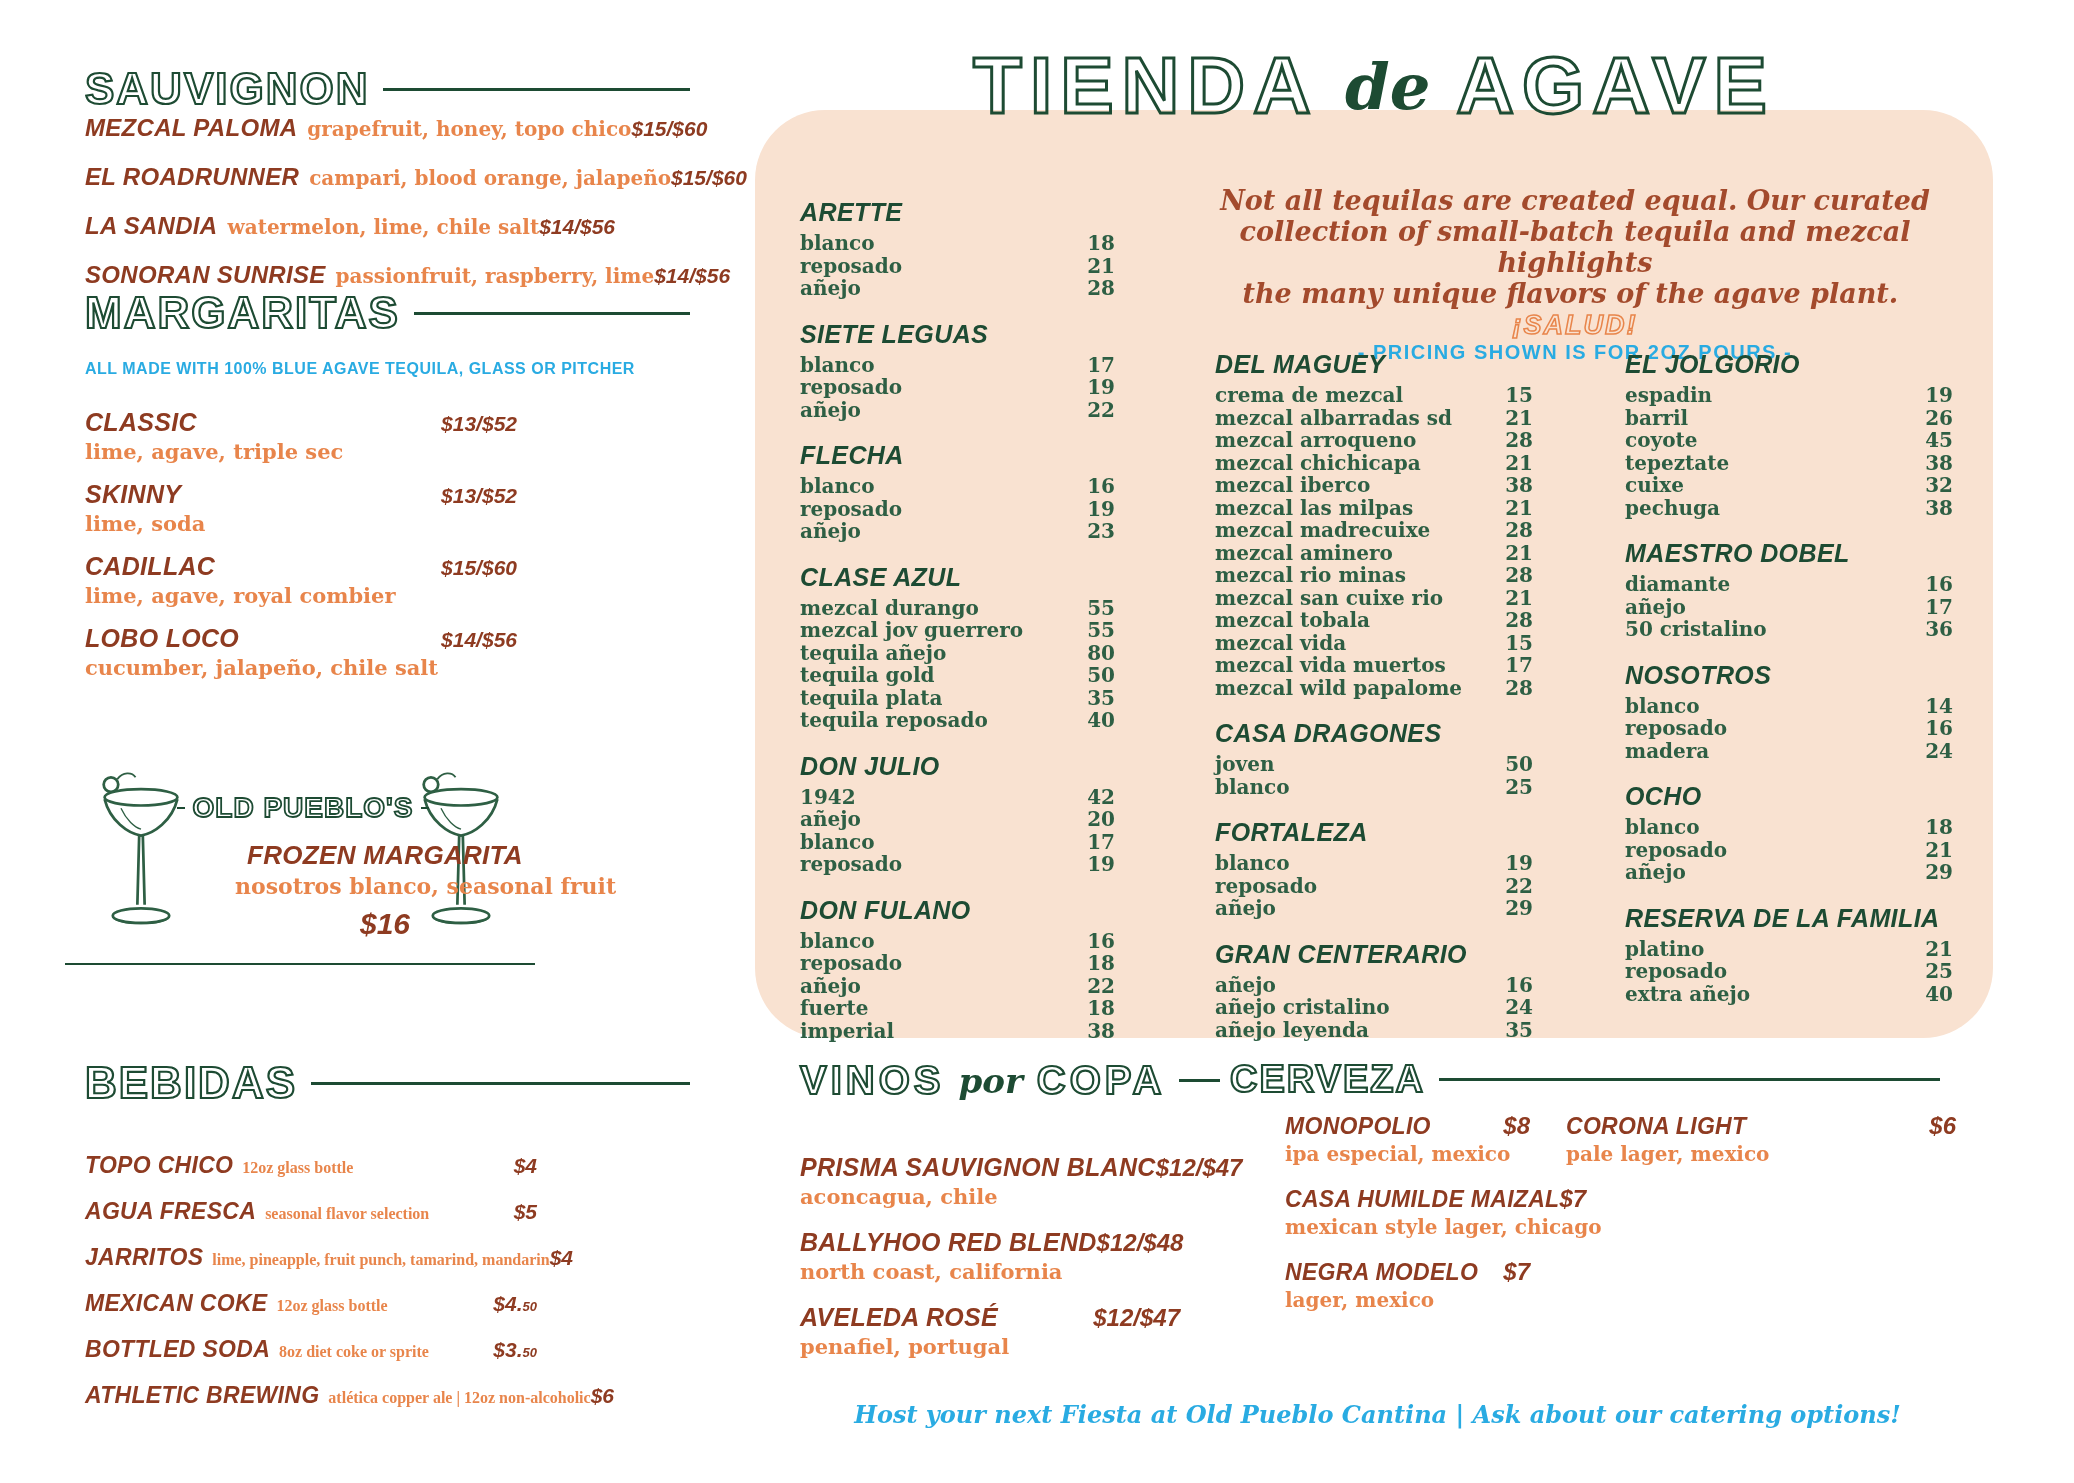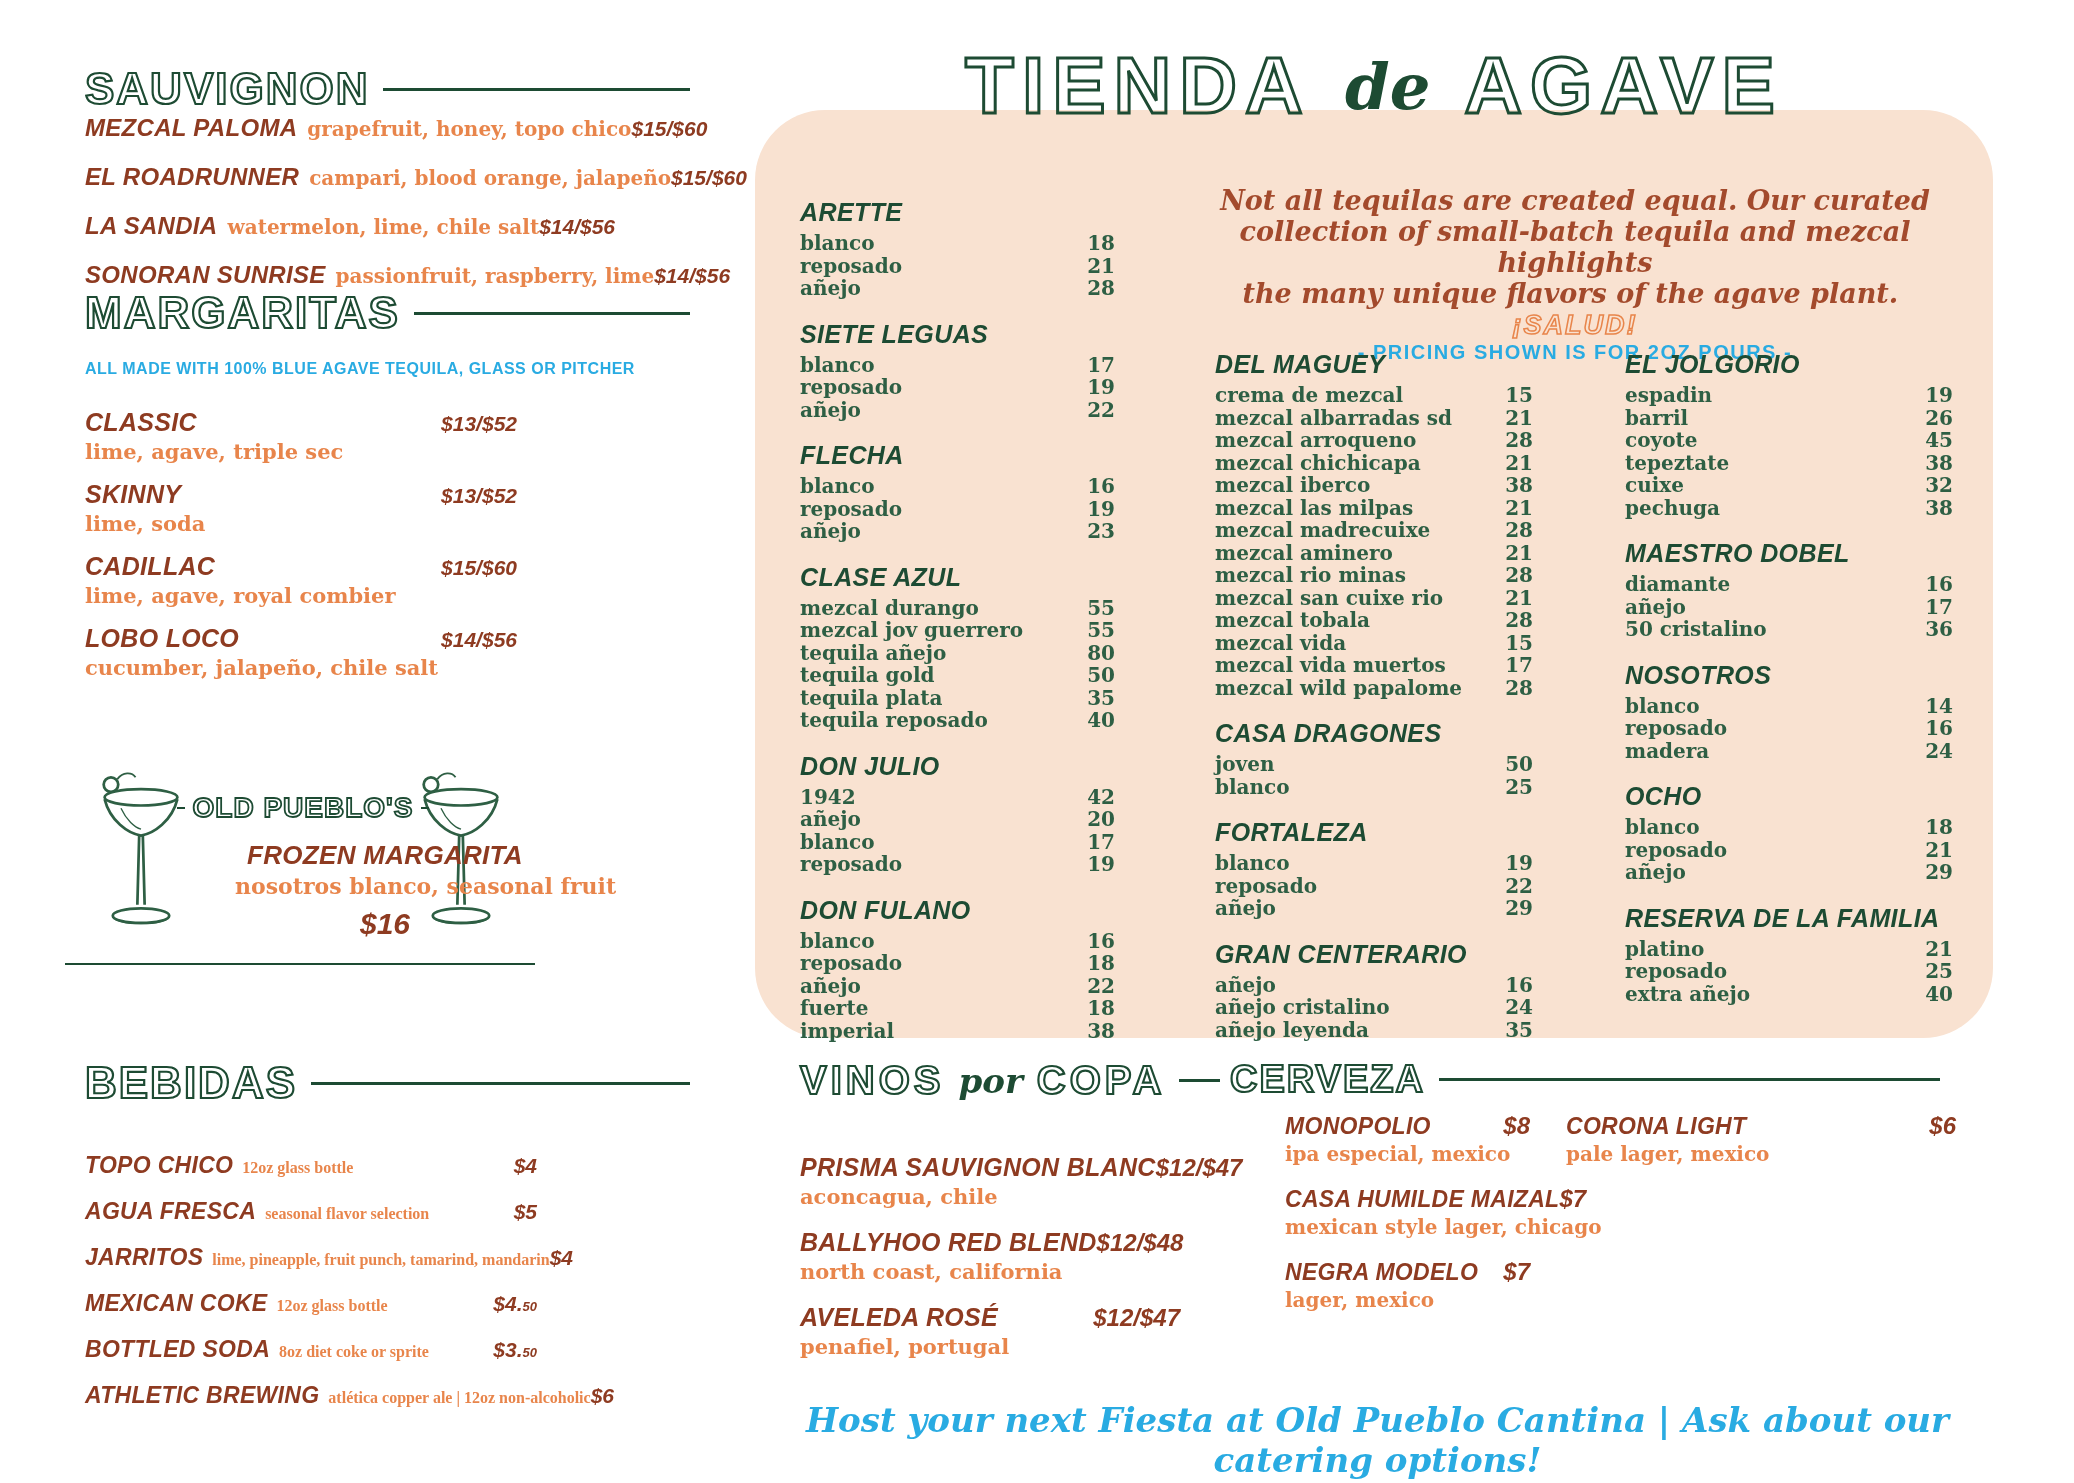--- a/index.html
+++ b/index.html
@@ -49,21 +49,21 @@
 
   .beb-row{display:flex;align-items:baseline;margin-bottom:19px;}
   .beb-row .vname{font-size:23px;}
   .beb-row .desc{font-size:16px;font-family:"Liberation Serif",serif;margin-left:9px;}
   .beb-row .price{font-size:21px;}
 
   
   #agave-box{position:absolute;left:755px;top:110px;width:1238px;height:928px;
     background:var(--peach);border-radius:70px;}
   #agave-title{position:absolute;left:755px;top:40px;width:1238px;
-    display:flex;justify-content:center;align-items:center;gap:34px;}
+    display:flex;justify-content:center;align-items:center;gap:26px;}
   #agave-title .outline{font-size:80px;letter-spacing:8px;-webkit-text-stroke:3px var(--green);}
   #agave-title .script{font-size:64px;}
 
   .brand{font-family:"Liberation Sans",sans-serif;font-weight:700;font-style:italic;
     color:var(--green);font-size:25px;letter-spacing:.4px;margin-bottom:5px;white-space:nowrap;}
   .brand-block{margin-bottom:20px;}
   .grow{display:flex;align-items:baseline;line-height:22.5px;}
   .grow .gname{font-family:"DejaVu Serif",serif;font-weight:700;font-size:20px;
     color:var(--green-list);white-space:nowrap;}
   .grow .gprice{margin-left:auto;font-family:"DejaVu Serif",serif;font-weight:700;
@@ -96,21 +96,21 @@
   .wb-top .vname{font-size:25px;}
   .wb-top .price{font-size:24px;}
   .wb-item .desc{font-size:21px;display:block;margin-top:2px;}
   #vinos-hdr .outline{font-size:40px;letter-spacing:4px;}
   #vinos-hdr .script{font-size:34px;}
   #vinos-hdr .hline-short{width:64px;border-top:3px solid var(--green);}
   #cerveza-hdr .outline{font-size:38px;letter-spacing:2px;}
 
   .footer-line{position:absolute;left:760px;top:1400px;width:1235px;text-align:center;
     font-family:"DejaVu Serif",serif;font-style:italic;font-weight:700;
-    font-size:34px;color:var(--blue);}
+    font-size:24px;color:var(--blue);}
 </style>
 </head>
 <body>
 
 <div id="canvas">
 
   <div class="sec" style="left:85px;top:64px;width:605px;">
     <div class="hdr">
       <span class="outline" style="font-size:44px;">SAUVIGNON</span>
       <span class="hline"></span>

